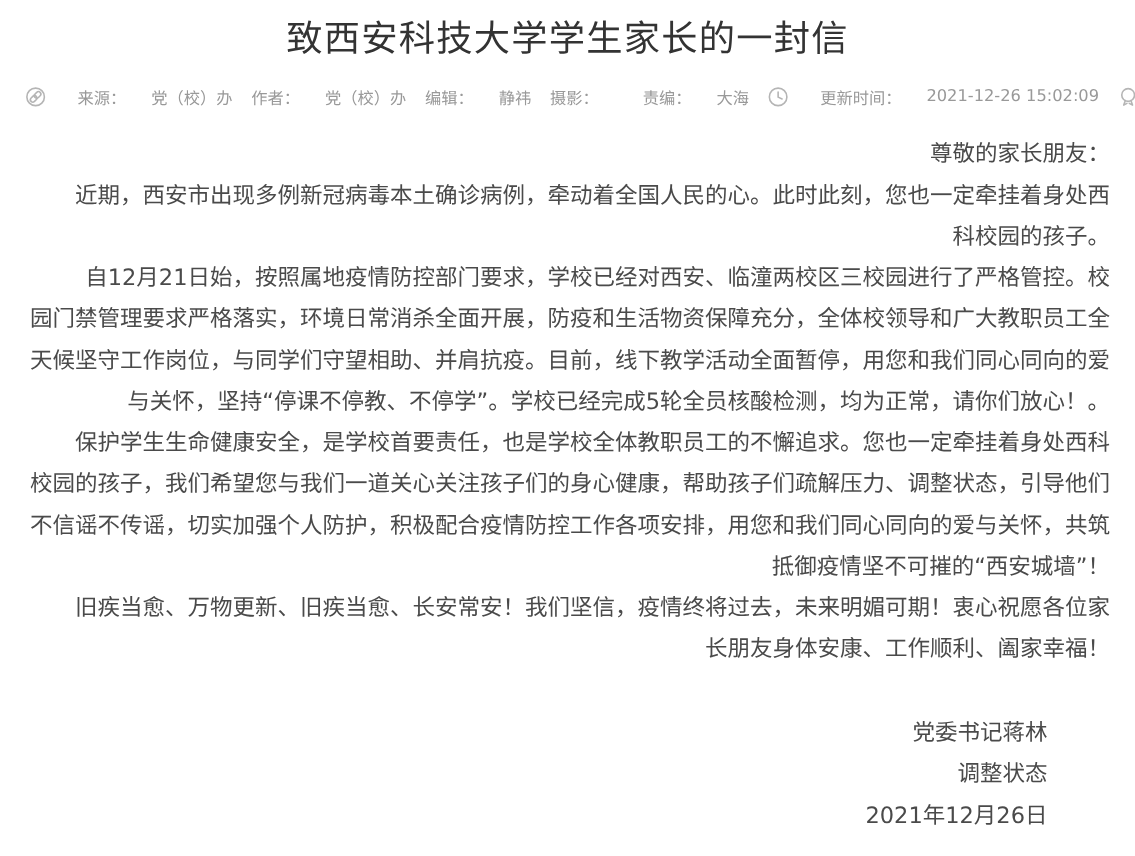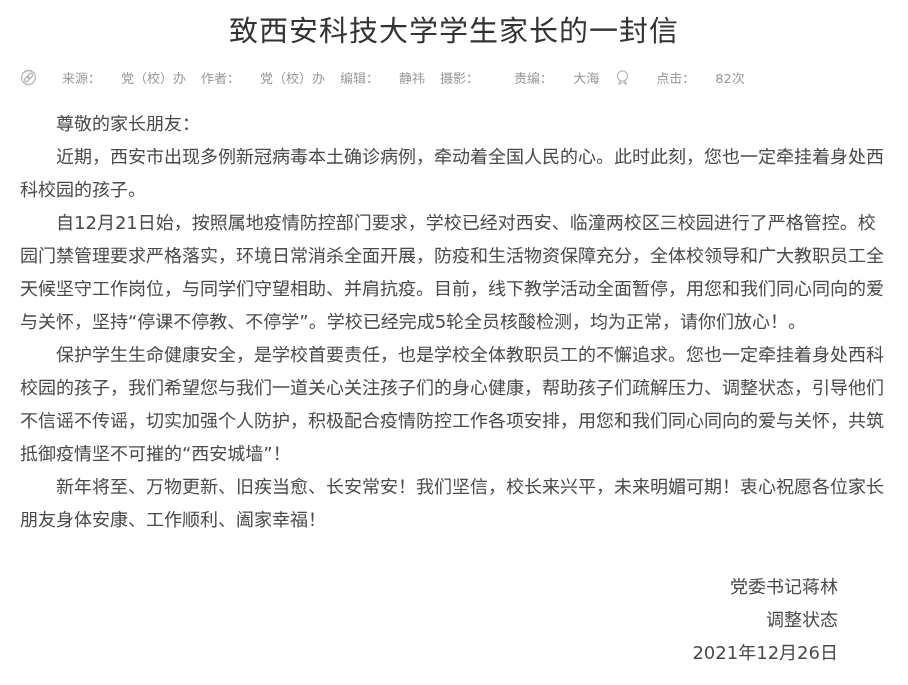--- a/index.html
+++ b/index.html
@@ -37,21 +37,21 @@
   .meta-item { display: inline-flex; align-items: center; margin-right: 15px; gap: 20px; }
   .meta-item .icon { display: inline-flex; margin-right: 5px; }
   .meta-item svg { stroke: #b5b5b5; fill: none; stroke-width: 1.2; stroke-linecap: round; stroke-linejoin: round; }
   .article {
     margin-top: 20px;
     padding: 0 20px;
     font-size: 18px;
     line-height: 33px;
     color: #4a4a4a;
   }
-  .article p { text-indent: 2em; }
+  .article p { text-indent: 2em; text-align: right; }
   .signature {
     margin-top: 34px;
     text-align: right;
     padding-right: 50px;
   }
   .signature p { text-indent: 0; }
 </style>
 </head>
 <body>
 
@@ -88,41 +88,51 @@
     <span class="meta-item">
       <span>摄影：</span>
         <span></span>
     </span>
 
     <span class="meta-item">
       <span>责编：</span>
         <span>大海</span>
     </span>
 
+    <span class="meta-item">
+      <span class="icon">
+        <svg width="17" height="17" viewBox="0 0 16 16">
+          <circle cx="8" cy="8" r="6.6"></circle>
+          <path d="M8 4.4 L8 8.2 L11 9.6"></path>
+        </svg>
+      </span>
+      <span>更新时间：</span>
+        <span>2021-12-26 15:02:09</span>
+    </span>
 
     <span class="meta-item">
       <span class="icon">
         <svg width="17" height="17" viewBox="0 0 16 16">
           <circle cx="8" cy="6.6" r="4.8"></circle>
           <path d="M5.9 10.8 L4.7 14.2 L7.1 12.9"></path>
           <path d="M10.1 10.8 L11.3 14.2 L8.9 12.9"></path>
         </svg>
       </span>
       <span>点击：</span>
         <span>82次</span>
     </span>
 
   </div>
 
   <div class="article">
     <p>尊敬的家长朋友：</p>
     <p>近期，西安市出现多例新冠病毒本土确诊病例，牵动着全国人民的心。此时此刻，您也一定牵挂着身处西科校园的孩子。</p>
     <p>自12月21日始，按照属地疫情防控部门要求，学校已经对西安、临潼两校区三校园进行了严格管控。校园门禁管理要求严格落实，环境日常消杀全面开展，防疫和生活物资保障充分，全体校领导和广大教职员工全天候坚守工作岗位，与同学们守望相助、并肩抗疫。目前，线下教学活动全面暂停，用您和我们同心同向的爱与关怀，坚持“停课不停教、不停学”。学校已经完成5轮全员核酸检测，均为正常，请你们放心！。</p>
     <p>保护学生生命健康安全，是学校首要责任，也是学校全体教职员工的不懈追求。您也一定牵挂着身处西科校园的孩子，我们希望您与我们一道关心关注孩子们的身心健康，帮助孩子们疏解压力、调整状态，引导他们不信谣不传谣，切实加强个人防护，积极配合疫情防控工作各项安排，用您和我们同心同向的爱与关怀，共筑抵御疫情坚不可摧的“西安城墙”！</p>
-    <p>新年将至、万物更新、旧疾当愈、长安常安！我们坚信，校长来兴平，未来明媚可期！衷心祝愿各位家长朋友身体安康、工作顺利、阖家幸福！</p>
+    <p>旧疾当愈、万物更新、旧疾当愈、长安常安！我们坚信，疫情终将过去，未来明媚可期！衷心祝愿各位家长朋友身体安康、工作顺利、阖家幸福！</p>
 
     <div class="signature">
       <p>党委书记蒋林</p>
       <p>调整状态</p>
       <p>2021年12月26日</p>
     </div>
   </div>
 
 </div>
 

